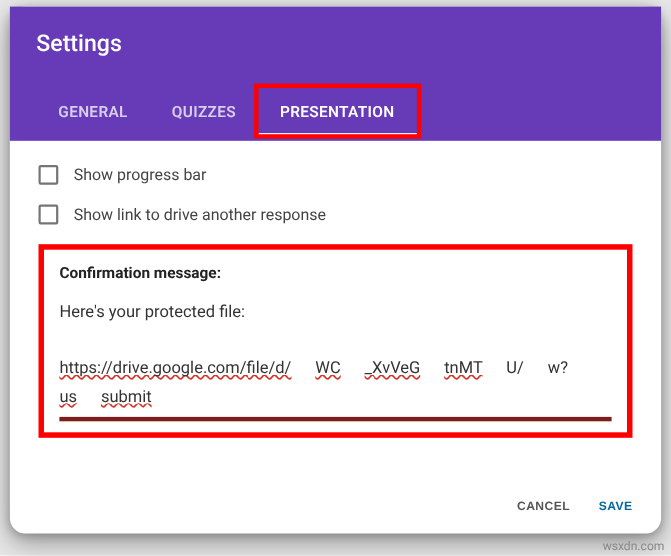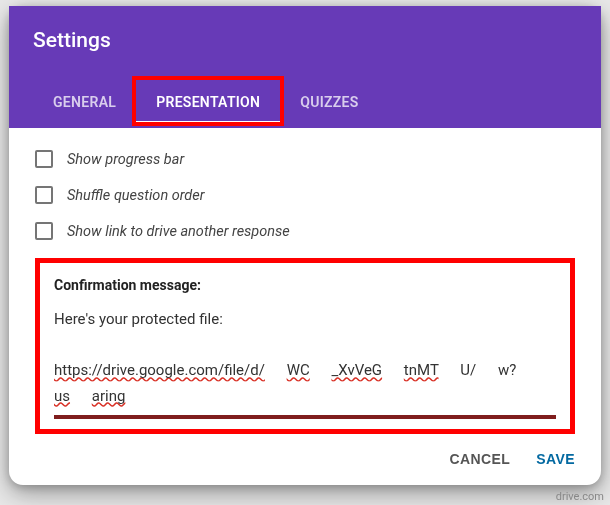--- a/index.html
+++ b/index.html
@@ -69,21 +69,20 @@
       overflow: hidden;
       color: #333;
     }
     .check-row {
       display: flex;
       align-items: center;
       gap: 14px;
       margin-bottom: 18px;
       font-size: 14.5px;
       color: #444;
-      font-style: italic;
     }
     .checkbox {
       width: 18px;
       height: 18px;
       border: 2px solid #757575;
       border-radius: 2px;
       flex-shrink: 0;
       cursor: pointer;
     }
     .confirm-outline {
@@ -114,21 +113,21 @@
       text-decoration-color: #d93025;
       text-decoration-skip-ink: none;
     }
     .footer {
       display: flex;
       justify-content: flex-end;
       gap: 26px;
       padding: 16px 26px 18px 0;
     }
     .btn {
-      font-size: 14px;
+      font-size: 11px;
       font-weight: 600;
       letter-spacing: 0.4px;
       cursor: pointer;
       background: none;
       border: none;
     }
     .btn-cancel { color: #555; }
     .btn-save { color: #0369a1; }
     .watermark {
       position: absolute;
@@ -139,53 +138,49 @@
     }
   </style>
 </head>
 <body>
 
 <div class="dialog">
   <div class="header">
     <div class="title">Settings</div>
     <div class="tabs">
       <div class="tab">GENERAL</div>
+      <div class="tab">QUIZZES</div>
       <div class="tab active">
         <span>PRESENTATION</span>
         <div class="tab-underline"></div>
         <div class="tab-highlight"></div>
       </div>
-      <div class="tab">QUIZZES</div>
     </div>
   </div>
 
   <div class="body">
     <div class="check-row">
       <div class="checkbox"></div>
       <span>Show progress bar</span>
-    </div>
-    <div class="check-row">
-      <div class="checkbox"></div>
-      <span>Shuffle question order</span>
     </div>
     <div class="check-row">
       <div class="checkbox"></div>
       <span>Show link to drive another response</span>
     </div>
 
     <div class="confirm-outline">
       <div class="confirm-label">Confirmation message:</div>
       <div class="confirm-text">
         <div>Here's your protected file:</div>
         <br>
         <span class="spaced"><span class="u">https://drive.google.com/file/d/</span> <span class="u">WC</span> <span class="u">_XvVeG</span> <span class="u">tnMT</span> <span>U/</span> <span>w?</span></span><br>
-        <span class="spaced"><span class="u">us</span> <span class="u">aring</span></span>
+        <span class="spaced"><span class="u">us</span> <span class="u">submit</span></span>
       </div>
     </div>
   </div>
 
   <div class="footer">
     <button class="btn btn-cancel">CANCEL</button>
     <button class="btn btn-save">SAVE</button>
   </div>
 </div>
 
-<div class="watermark">drive.com</div>
+<div class="watermark">wsxdn.com</div>
 
 </body></html>

